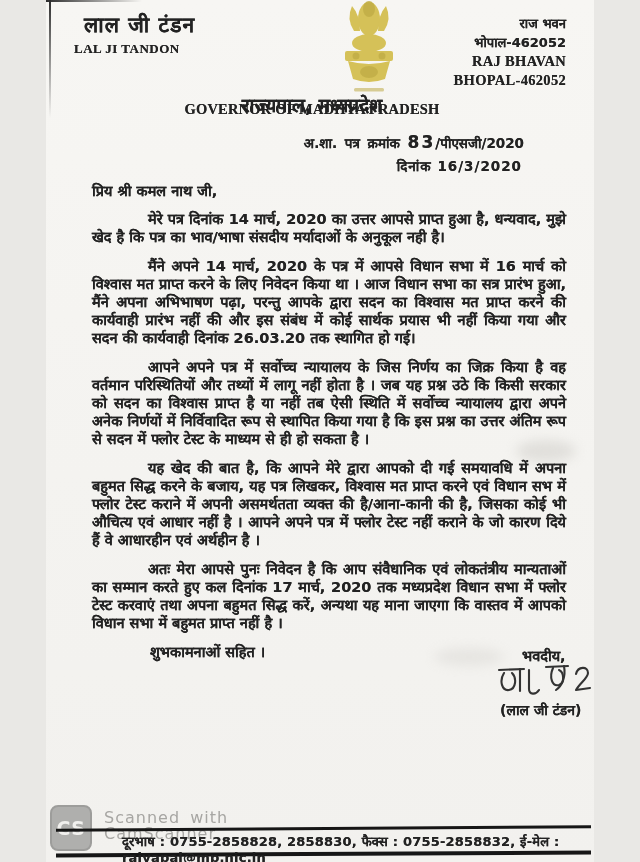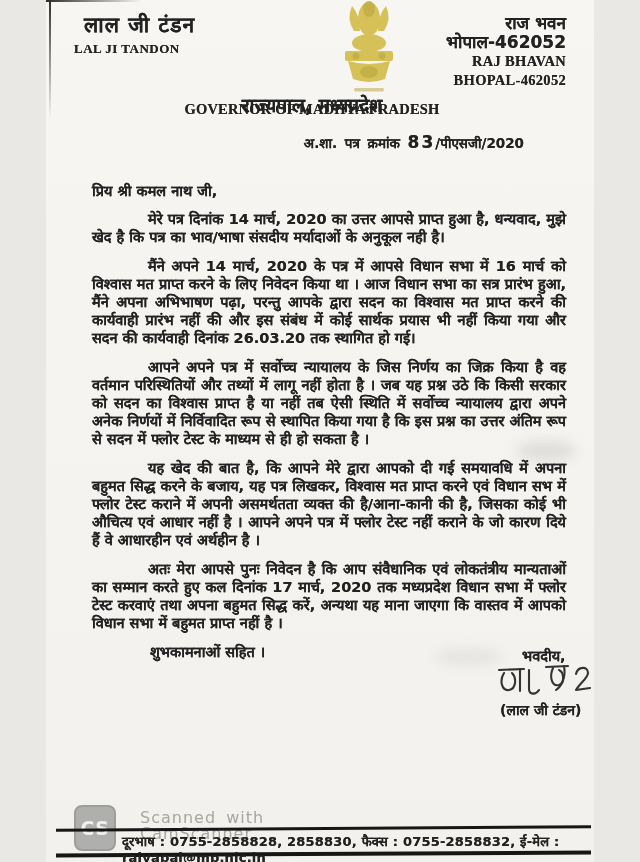--- a/index.html
+++ b/index.html
@@ -22,21 +22,21 @@
   .smudge.s2 { right:90px; top:648px; width:70px; height:18px; opacity:.3; }
 
   
   .hdr-left { position:absolute; top:10px; left:28px; }
   .hdr-name-hi { font-weight:700; font-size:21px; letter-spacing:1px; padding-left:10px; }
   .hdr-name-en { font-family:"Liberation Serif", serif; font-weight:700; font-size:13px; letter-spacing:.5px; margin-top:3px; }
 
   .emblem { position:absolute; top:0; left:287px; width:72px; height:94px; filter:blur(.7px); opacity:.92; }
 
   .hdr-right { position:absolute; top:14px; right:28px; text-align:right; font-weight:700; line-height:19px; }
-  .hr-hi { font-size:17px;margin-left:30px; }
+  .hr-hi { font-size:13px;margin-left:30px; }
   .hr-en { font-family:"Liberation Serif", serif; font-size:14.5px; letter-spacing:.3px; }
 
   .office-hi { position:absolute; top:92px; left:0; width:532px; text-align:center; font-weight:700; font-size:19px; }
   .office-en { position:absolute; top:101px; left:0; width:532px; text-align:center;
     font-family:"Liberation Serif", serif; font-weight:700; font-size:14.5px; letter-spacing:.2px; }
 
   
   .ref { position:absolute; top:132px; right:70px; font-weight:700; font-size:13.5px; word-spacing:3px; }
   .refnum { font-size:17px; letter-spacing:2px; }
   .ref-date { position:absolute; top:157px; right:72px; font-weight:700; font-size:13.5px; letter-spacing:1px; }
@@ -50,21 +50,21 @@
 
   .valediction { position:absolute; top:645px; left:476px; font-weight:700; font-size:14.5px; }
   .signature { position:absolute; top:659px; left:450px; width:168px; height:50px; }
   .sig-name { position:absolute; top:700px; left:454px; font-weight:700; font-size:14px;text-align:center; }
 
   
   .recipient { position:absolute; top:716px; left:80px; font-weight:700; font-size:14px; line-height:16.5px; }
   .recipient .city { text-decoration:underline; text-underline-offset:2px; }
 
   
-  .cam-watermark { position:absolute; left:28px; top:805px; z-index:1; display:flex; gap:24px; text-shadow:none; }
+  .cam-watermark { position:absolute; left:4px; top:805px; z-index:1; display:flex; gap:12px; text-shadow:none; }
   .cs-badge { width:38px; height:42px; background:#a4a4a2; border-radius:8px; border:2px solid #8f8f8d;
     display:flex; align-items:center; justify-content:center;
     color:#f1f0ee; font-weight:700; font-size:19px; letter-spacing:.5px; opacity:.85; }
   .cs-text { color:#a7a6a3; font-size:16px; line-height:16px; padding-top:5px; letter-spacing:1px; word-spacing:4px; }
 
   
   .rule { position:absolute; left:10px; right:3px; background:#161616; z-index:2; }
   .rule1 { top:827px; height:2.5px; transform:rotate(-0.35deg); }
   .rule2 { top:852px; height:4px; transform:rotate(-0.3deg); }
   .footer-contact { position:absolute; top:832px; left:76px; z-index:3;
@@ -112,20 +112,21 @@
     <div class="hr-en">BHOPAL-462052</div>
   </div>
 
   <div class="office-hi">राज्यपाल, मध्यप्रदेश</div>
   <div class="office-en">GOVERNOR OF MADHYA PRADESH</div>
 
   <div class="ref">
     <span>अ.शा. पत्र क्रमांक</span>
     <span class="refnum">83</span><span>/पीएसजी/2020</span>
   </div>
+  <div class="ref-date">दिनांक 16/3/2020</div>
 
   <div class="body-text">
     <p class="salutation">प्रिय श्री कमल नाथ जी,</p>
     <p class="para">मेरे पत्र दिनांक 14 मार्च, 2020 का उत्तर आपसे प्राप्त हुआ है, धन्यवाद, मुझे खेद है कि पत्र का भाव/भाषा संसदीय मर्यादाओं के अनुकूल नही है।</p>
     <p class="para">मैंने अपने 14 मार्च, 2020 के पत्र में आपसे विधान सभा में 16 मार्च को विश्वास मत प्राप्त करने के लिए निवेदन किया था । आज विधान सभा का सत्र प्रारंभ हुआ, मैंने अपना अभिभाषण पढ़ा, परन्तु आपके द्वारा सदन का विश्वास मत प्राप्त करने की कार्यवाही प्रारंभ नहीं की और इस संबंध में कोई सार्थक प्रयास भी नहीं किया गया और सदन की कार्यवाही दिनांक 26.03.20 तक स्थागित हो गई।</p>
     <p class="para">आपने अपने पत्र में सर्वोच्च न्यायालय के जिस निर्णय का जिक्र किया है वह वर्तमान परिस्थितियों और तथ्यों में लागू नहीं होता है । जब यह प्रश्न उठे कि किसी सरकार को सदन का विश्वास प्राप्त है या नहीं तब ऐसी स्थिति में सर्वोच्च न्यायालय द्वारा अपने अनेक निर्णयों में निर्विवादित रूप से स्थापित किया गया है कि इस प्रश्न का उत्तर अंतिम रूप से सदन में फ्लोर टेस्ट के माध्यम से ही हो सकता है ।</p>
     <p class="para">यह खेद की बात है, कि आपने मेरे द्वारा आपको दी गई समयावधि में अपना बहुमत सिद्ध करने के बजाय, यह पत्र लिखकर, विश्वास मत प्राप्त करने एवं विधान सभ में फ्लोर टेस्ट कराने में अपनी असमर्थतता व्यक्त की है/आना-कानी की है, जिसका कोई भी औचित्य एवं आधार नहीं है । आपने अपने पत्र में फ्लोर टेस्ट नहीं कराने के जो कारण दिये हैं वे आधारहीन एवं अर्थहीन है ।</p>
     <p class="para">अतः मेरा आपसे पुनः निवेदन है कि आप संवैधानिक एवं लोकतंत्रीय मान्यताओं का सम्मान करते हुए कल दिनांक 17 मार्च, 2020 तक मध्यप्रदेश विधान सभा में फ्लोर टेस्ट करवाएं तथा अपना बहुमत सिद्ध करें, अन्यथा यह माना जाएगा कि वास्तव में आपको विधान सभा में बहुमत प्राप्त नहीं है ।</p>
     <p class="closing">शुभकामनाओं सहित ।</p>
   </div>

